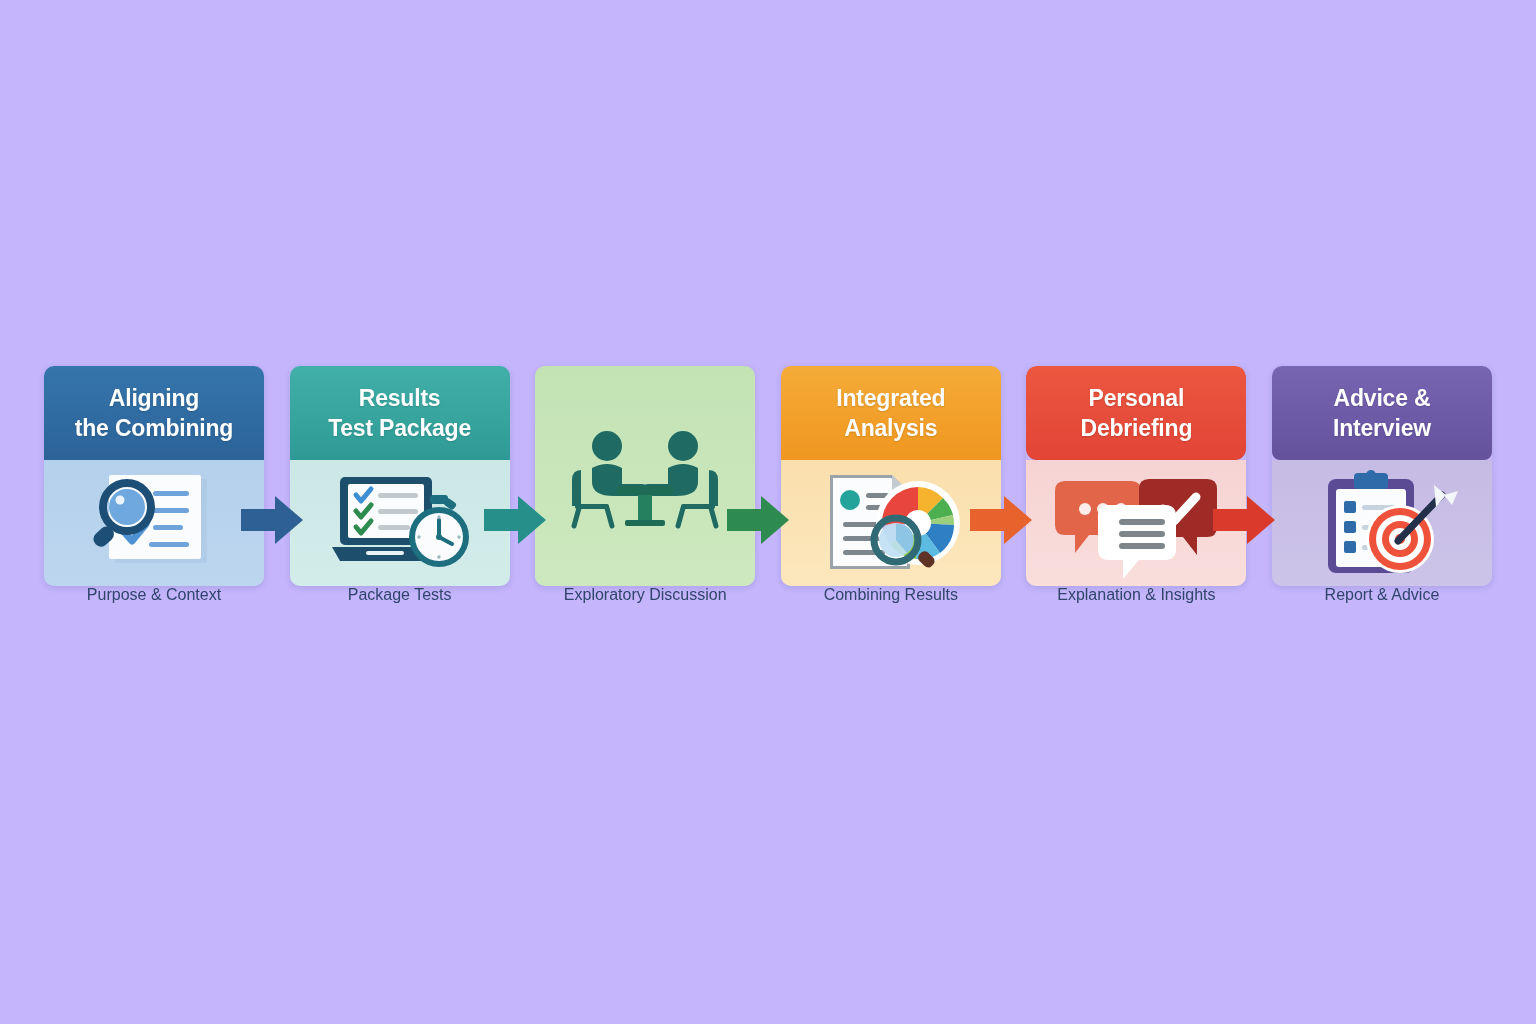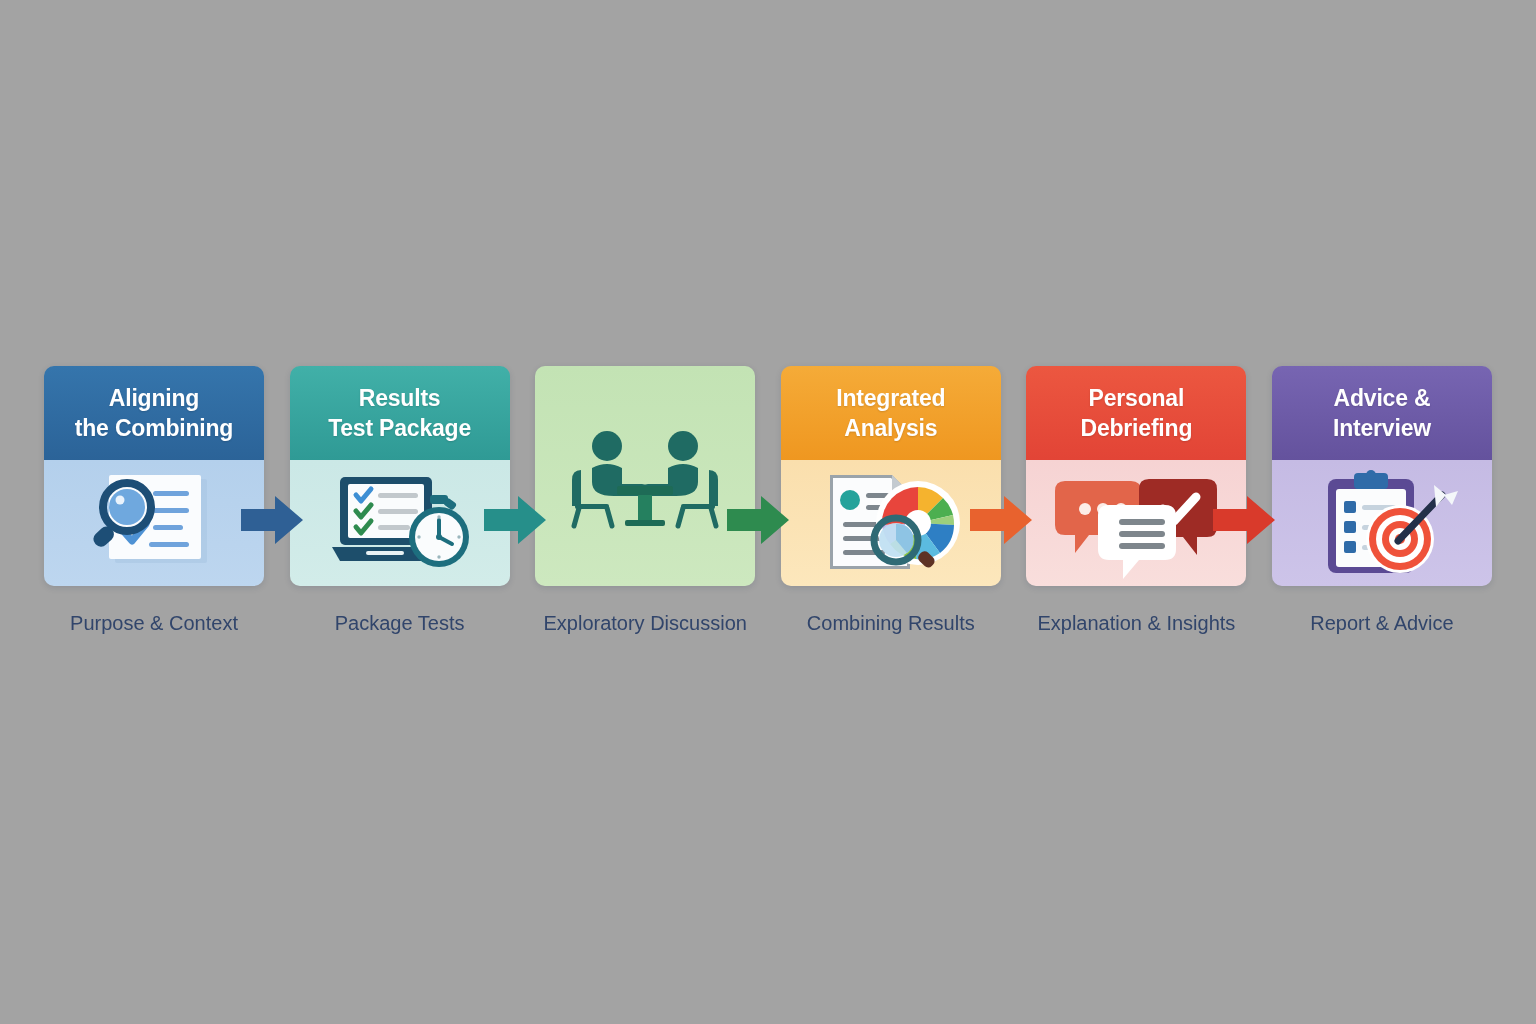--- a/index.html
+++ b/index.html
@@ -9,21 +9,21 @@
     height: 1024px;
     background: #ffffff;
     font-family: "Liberation Sans", sans-serif;
     overflow: hidden;
   }
 
   #canvas {
     position: relative;
     width: 1536px;
     height: 1024px;
-    background: #a3a3a3;
+    background: #c4b5fd;
   }
 
   
   #process-strip {
     position: absolute;
     left: 44px;
     top: 366px;
     width: 1448px;
     height: 290px;
     display: flex;
@@ -71,22 +71,21 @@
     flex: 1 1 auto;
     position: relative;
     display: flex;
     align-items: center;
     justify-content: center;
   }
 
   .card-body svg { display: block; }
 
   .caption {
-    margin-top: 26px;
-    font-size: 20px;
+    font-size: 16px;
     color: #31456b;
     text-align: center;
     white-space: nowrap;
   }
 
   
   .arrow {
     position: absolute;
     top: 492px;
     width: 62px;
@@ -241,21 +240,21 @@
               <path d="M88 73 V57 A16 16 0 0 1 99 86 Z" fill="#8EC4E4"></path>
             </svg>
           </span>
         </div>
       </div>
       <div class="caption">Combining Results</div>
     </div>
 
     <div class="step">
       <div class="card">
-        <div class="card-header" style="background:linear-gradient(180deg,#EC5740,#E24436);">
+        <div class="card-header" style="background:linear-gradient(180deg,#EC5740,#E24436);border-radius:11px;">
           <span class="l1">Personal</span>
           <span class="l2">Debriefing</span>
         </div>
         <div class="card-body" style="background:linear-gradient(180deg,#F6D3D3,#F9DEDC);">
           <span>
             <svg width="170" height="112" viewBox="0 0 170 112">
 
               <path d="M14 14 h66 q10 0 10 10 v34 q0 10 -10 10 h-42 l-14 18 v-18 h-10 q-10 0 -10 -10 v-34 q0 -10 10 -10 z" fill="#E2654A"></path>
               <circle cx="34" cy="42" r="6" fill="#FCEDE8"></circle>
               <circle cx="52" cy="42" r="6" fill="#FCEDE8"></circle>
@@ -270,21 +269,21 @@
               <rect x="68" y="76" width="46" height="6" rx="3" fill="#7E868C"></rect>
             </svg>
           </span>
         </div>
       </div>
       <div class="caption">Explanation &amp; Insights</div>
     </div>
 
     <div class="step">
       <div class="card">
-        <div class="card-header" style="background:linear-gradient(180deg,#7765B2,#64529D);">
+        <div class="card-header" style="background:linear-gradient(180deg,#7765B2,#64529D);border-radius:8px;">
           <span class="l1">Advice &amp;</span>
           <span class="l2">Interview</span>
         </div>
         <div class="card-body" style="background:linear-gradient(180deg,#C5BBE4,#CDC4E9);">
           <span>
             <svg width="160" height="112" viewBox="0 0 160 112">
 
               <rect x="26" y="12" width="86" height="94" rx="8" fill="#5B4A94"></rect>
               <rect x="34" y="22" width="70" height="78" rx="3" fill="#FBFCFD"></rect>
               <rect x="52" y="6" width="34" height="16" rx="4" fill="#2F6BA8"></rect>

